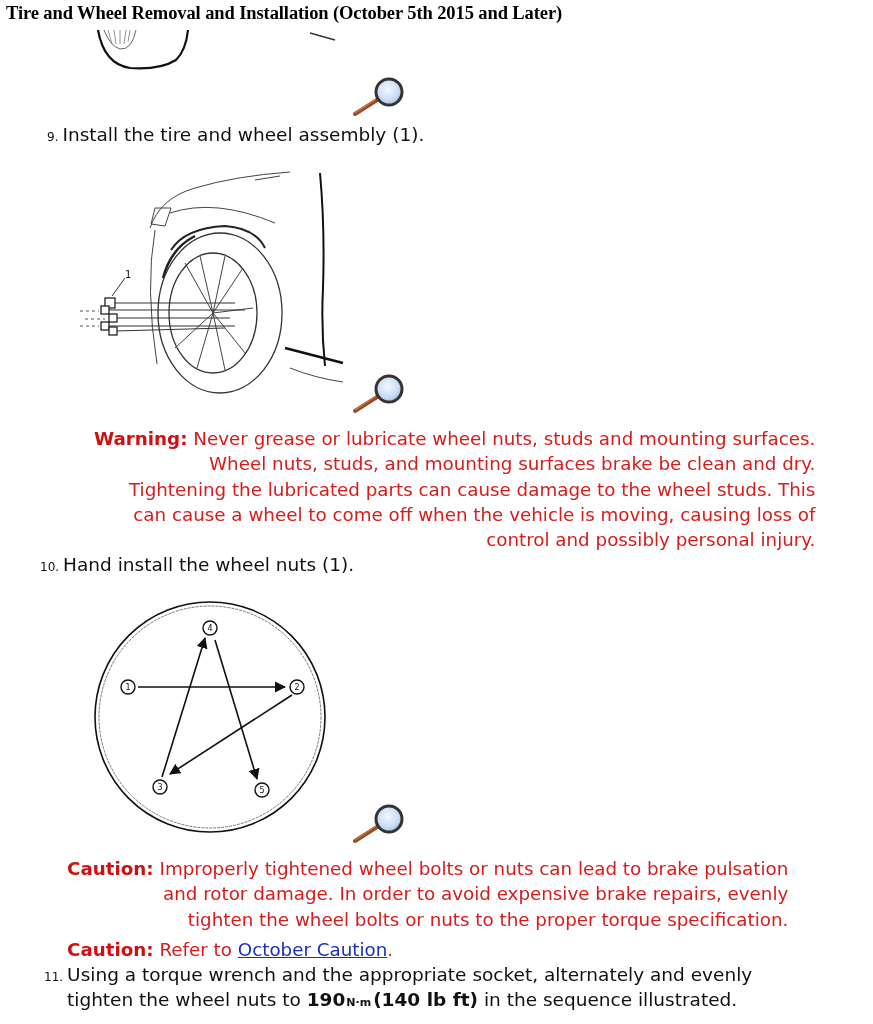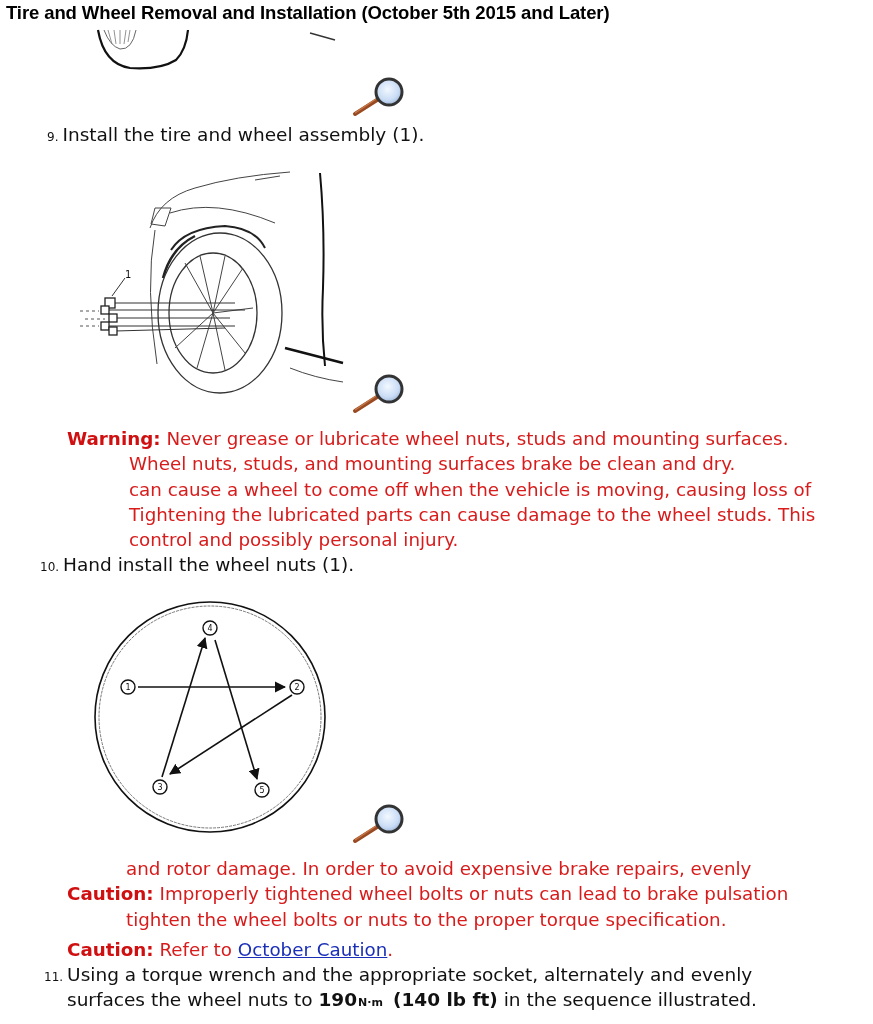--- a/index.html
+++ b/index.html
@@ -12,21 +12,21 @@
     height: 1024px;
     overflow: hidden;
     position: relative;
     font-family: "DejaVu Sans", sans-serif;
     color: #111111;
   }
   .title {
     position: absolute;
     left: 6px;
     top: 0px;
-    font-family: Liberation Sans, sans-serif;
+    font-family: Liberation Serif, serif;
     font-weight: bold;
     font-size: 18.5px;
     line-height: 26px;
     color: #000;
     white-space: nowrap;
     letter-spacing: -0.1px;
   }
   .abs { position: absolute; }
   .magnifier { position: absolute; width: 56px; height: 44px; cursor: pointer; }
   .step {
@@ -41,27 +41,27 @@
     margin-right: 4px;
     color: #111;
   }
   .note {
     position: absolute;
     color: #d81b1b;
     font-size: 18.3px;
     line-height: 25.3px;
   }
   .note .lbl { font-weight: bold; color: #d01010; }
-  .note .line { white-space: nowrap; display: block; }
+  .note .line { white-space: nowrap; display: block; text-align: right; }
   .note .indent { padding-left: 62px; }
   a.link {
     color: #1a2fb8;
     text-decoration: underline;
   }
-  .unit { font-size: 11px; font-weight: bold; margin: 0 10px 0 1px; }
+  .unit { font-size: 11px; font-weight: bold; margin: 0 2px 0 1px; }
   b { font-weight: bold; margin-top: 20px; }
 </style>
 </head>
 <body>
 
 <div class="title">Tire and Wheel Removal and Installation (October 5th 2015 and Later)</div>
 
 <svg class="abs" style="left:90px;top:24px;" width="260" height="70" viewBox="0 0 260 70">
   <path d="M8 6 Q14 40 40 44 Q70 46 86 36 Q96 26 98 6" fill="none" stroke="#111" stroke-width="2.2"></path>
   <path d="M14 6 Q20 22 30 25 Q42 26 46 6" fill="none" stroke="#666" stroke-width="1"></path>
@@ -152,22 +152,22 @@
     </defs>
     <line x1="8" y1="38" x2="30" y2="24" stroke="#9a4a22" stroke-width="4" stroke-linecap="round"></line>
     <line x1="8" y1="37" x2="29" y2="23" stroke="#c87a48" stroke-width="1.2"></line>
     <circle cx="42" cy="16" r="13" fill="url(#lens2)" stroke="#333" stroke-width="3"></circle>
   </svg>
 </div>
 
 <div class="note" style="left:67px;top:426px;">
   <span class="line"><span class="lbl">Warning:</span> <span>Never grease or lubricate wheel nuts, studs and mounting surfaces.</span></span>
   <span class="line indent">Wheel nuts, studs, and mounting surfaces brake be clean and dry.</span>
+  <span class="line indent">Tightening the lubricated parts can cause damage to the wheel studs. This</span>
   <span class="line indent">can cause a wheel to come off when the vehicle is moving, causing loss of</span>
-  <span class="line indent">Tightening the lubricated parts can cause damage to the wheel studs. This</span>
   <span class="line indent">control and possibly personal injury.</span>
 </div>
 
 <div class="step" style="left:40px;top:552px;">
   <span class="num">10.</span><span>Hand install the wheel nuts (1).</span>
 </div>
 
 <svg class="abs" style="left:90px;top:594px;" width="240" height="240" viewBox="0 0 240 240">
   <defs>
     <marker id="arr" viewBox="0 0 10 10" refX="9" refY="5" markerWidth="7" markerHeight="7" orient="auto">
@@ -207,27 +207,27 @@
         <stop offset="100%" stop-color="#9fb8d8"></stop>
       </radialGradient>
     </defs>
     <line x1="8" y1="38" x2="30" y2="24" stroke="#9a4a22" stroke-width="4" stroke-linecap="round"></line>
     <line x1="8" y1="37" x2="29" y2="23" stroke="#c87a48" stroke-width="1.2"></line>
     <circle cx="42" cy="16" r="13" fill="url(#lens3)" stroke="#333" stroke-width="3"></circle>
   </svg>
 </div>
 
 <div class="note" style="left:67px;top:856px;">
+  <span class="line"><span class="lbl">Caution:</span> <span>Improperly tightened wheel bolts or nuts can lead to brake pulsation</span></span>
   <span class="line" style="padding-left:59px;">and rotor damage. In order to avoid expensive brake repairs, evenly</span>
-  <span class="line"><span class="lbl">Caution:</span> <span>Improperly tightened wheel bolts or nuts can lead to brake pulsation</span></span>
   <span class="line" style="padding-left:59px;">tighten the wheel bolts or nuts to the proper torque specification.</span>
 </div>
 
 <div class="note" style="left:67px;top:937px;">
   <span class="line"><span class="lbl">Caution:</span> <span>Refer to </span><a class="link" href="#">October Caution</a><span>.</span></span>
 </div>
 
 <div class="step" style="left:44px;top:962px;">
   <span class="num">11.</span><span>Using a torque wrench and the appropriate socket, alternately and evenly</span>
 </div>
 <div class="step" style="left:67px;top:987px;">
-  <span>surfaces the wheel nuts to </span><b>190</b><span class="unit">N·m</span><b>(140 lb ft)</b><span> in the sequence illustrated.</span>
+  <span>tighten the wheel nuts to </span><b>190</b><span class="unit">N·m</span><b>(140 lb ft)</b><span> in the sequence illustrated.</span>
 </div>
 
 </body></html>

